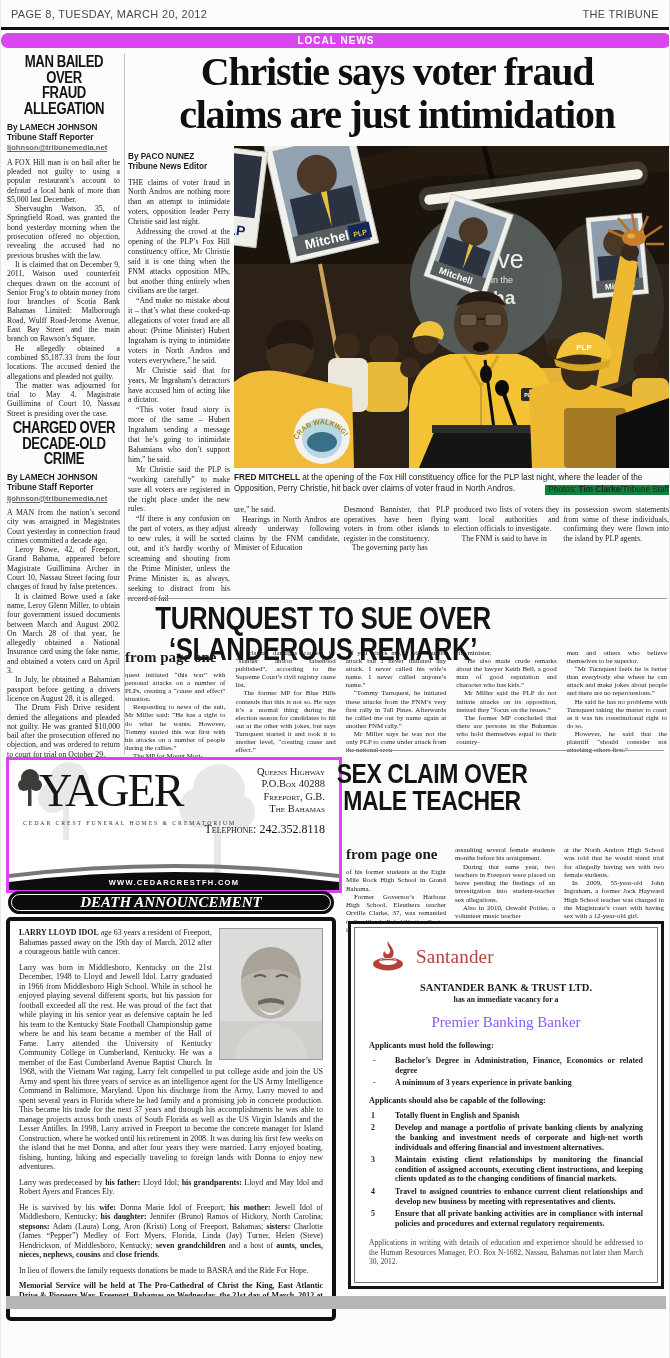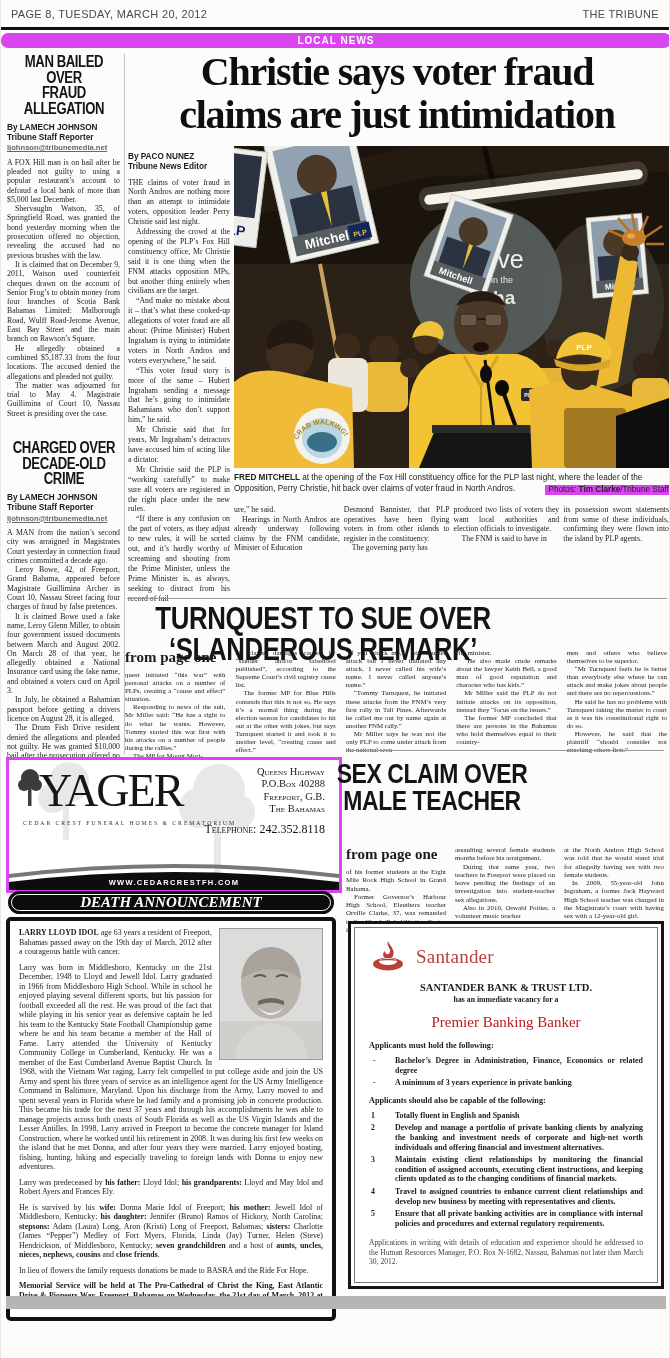--- a/index.html
+++ b/index.html
@@ -23,21 +23,21 @@
   .byline .email{font-weight:700;font-size:7.6px;color:#666;text-decoration:underline;}
   .leftcol{left:6px;top:54px;width:113px;}
   .leftcol .bt{font-size:7.8px;line-height:9.3px;}
   .vrule{left:123px;top:54px;width:1px;height:700px;background:#c2c2c2;}
   .mainhead{left:126px;top:50px;width:540px;font:700 40px/1.08 "Liberation Serif",serif;
             letter-spacing:-1.2px;text-align:center;white-space:pre-line;color:#0f0f0f;}
   .mcol1{left:127px;top:146px;width:102px;}
   .mcol1 .bt{font-size:7.8px;line-height:9.9px;}
   .caption{left:233px;top:473px;width:435px;font:8.2px/1.28 "Liberation Sans",sans-serif;color:#222;}
   .caption .lead{font-weight:700;}
-  .caption .credit{position:absolute;right:0;bottom:-1px;background:#d946ef;padding-left:4px;}
+  .caption .credit{position:absolute;right:0;bottom:-1px;background:#15803d;padding-left:4px;}
   .caption .credit b{font-weight:700;}
   .storycols{left:233px;top:505px;width:435px;display:flex;gap:4px;}
   .storycols .col{flex:1;font-size:7.8px;line-height:9.6px;}
   .hrule1{left:126px;top:598px;width:540px;height:1px;background:#9a9a9a;}
   .tqhead{left:122px;top:603px;width:546px;font-size:31.5px;}
   .tqcols{left:124px;top:649px;width:542px;display:flex;gap:10px;}
   .tqcols .col{flex:1;font-size:6.9px;line-height:8.1px;}
   .fromlbl{font:700 15px/1 "Liberation Serif",serif;margin:1px 0 6px 0;text-indent:0 !important;}
   .hrule2{left:345px;top:750px;width:318px;height:1px;background:#9a9a9a;}
   
@@ -69,21 +69,21 @@
   .sexcols .col{flex:1;font-size:6.9px;line-height:8.3px;}
   
   .sant{left:347px;top:921px;width:316px;height:368px;border:3px solid #141414;background:#fff;
         box-sizing:border-box;padding:3px;}
   .sant-inner{border:1px solid #777;height:100%;box-sizing:border-box;padding:8px 14px;
         font-family:"Liberation Serif",serif;}
   .sant-logo{display:flex;align-items:center;gap:11px;margin:4px 0 10px 2px;}
   .sant-word{font:400 19px/1 "Liberation Serif",serif;color:#b5413a;letter-spacing:.2px;}
   .sant-co{text-align:center;font-weight:700;font-size:10.5px;margin-top:4px;}
   .sant-vac{text-align:center;font-weight:700;font-size:7.8px;margin-top:2px;}
-  .sant-pos{text-align:center;font-size:15px;margin:10px 0 10px 0;color:#b91c1c;}
+  .sant-pos{text-align:center;font-size:15px;margin:10px 0 10px 0;color:#8b5cf6;}
   .sant-lbl{font-weight:700;font-size:8.2px;margin:8px 0 6px 0;}
   .dash-list .li,.num-list .li{position:relative;padding-left:26px;font-weight:700;font-size:7.9px;
         line-height:9.6px;margin-bottom:3px;text-align:justify;}
   .dash-list .li::before{content:"-";position:absolute;left:4px;font-weight:400;}
   .num-list{counter-reset:n;}
   .num-list .li{counter-increment:n;}
   .num-list .li::before{content:counter(n);position:absolute;left:2px;font-weight:700;}
   .sant-close{font-size:7.6px;line-height:9.4px;color:#444;margin-top:10px;text-align:justify;}
   .graybar{left:5px;top:1296px;width:660px;height:13px;background:#b5b5b3;}
 </style>
@@ -109,21 +109,21 @@
         <div class="email">ljohnson@tribunemedia.net</div>
       </div>
       <div class="bt">
           <p>A FOX Hill man is on bail after he pleaded not guilty to using a popular restaurant’s account to defraud a local bank of more than $5,000 last December.</p>
           <p>Shervaughn Watson, 35, of Springfield Road, was granted the bond yesterday morning when the prosecution offered no objection, revealing the accused had no previous brushes with the law.</p>
           <p>It is claimed that on December 9, 2011, Watson used counterfeit cheques drawn on the account of Senior Frog’s to obtain money from four branches of Scotia Bank Bahamas Limited: Malborough Road, Wulff Road-Jerome Avenue, East Bay Street and the main branch on Rawson’s Square.</p>
           <p>He allegedly obtained a combined $5,187.33 from the four locations. The accused denied the allegations and pleaded not guilty.</p>
           <p>The matter was adjourned for trial to May 4. Magistrate Guillimina of Court 10, Nassau Street is presiding over the case.</p>
         </div>
     </div>
-    <div style="margin-top:22px">
+    <div style="margin-top:2px">
       <div class="cond" style="font-size:16px">CHARGED OVER
 DECADE-OLD CRIME</div>
       <div class="byline">
         <div>By LAMECH JOHNSON</div>
         <div>Tribune Staff Reporter</div>
         <div class="email">ljohnson@tribunemedia.net</div>
       </div>
       <div class="bt">
           <p>A MAN from the nation’s second city was arraigned in Magistrates Court yesterday in connection fraud crimes committed a decade ago.</p>
           <p>Leroy Bowe, 42, of Freeport, Grand Bahama, appeared before Magistrate Guillimina Archer in Court 10, Nassau Street facing four charges of fraud by false pretences.</p>
@@ -139,22 +139,22 @@
 claims are just intimidation</div>
   <div class="abs mcol1">
     <div class="byline">
       <div>By PACO NUNEZ</div>
       <div>Tribune News Editor</div>
     </div>
     <div class="bt">
         <p>THE claims of voter fraud in North Andros are nothing more than an attempt to intimidate voters, opposition leader Perry Christie said last night.</p>
         <p>Addressing the crowd at the opening of the PLP’s Fox Hill constituency office, Mr Christie said it is one thing when the FNM attacks opposition MPs, but another thing entirely when civilians are the target.</p>
         <p>“And make no mistake about it – that’s what these cooked-up allegations of voter fraud are all about: (Prime Minister) Hubert Ingraham is trying to intimidate voters in North Andros and voters everywhere,” he said.</p>
+        <p>Mr Christie said that for years, Mr Ingraham’s detractors have accused him of acting like a dictator.</p>
         <p>“This voter fraud story is more of the same – Hubert Ingraham sending a message that he’s going to intimidate Bahamians who don’t support him,” he said.</p>
-        <p>Mr Christie said that for years, Mr Ingraham’s detractors have accused him of acting like a dictator.</p>
         <p>Mr Christie said the PLP is “working carefully” to make sure all voters are registered in the right place under the new rules.</p>
         <p>“If there is any confusion on the part of voters, as they adjust to new rules, it will be sorted out, and it’s hardly worthy of screaming and shouting from the Prime Minister, unless the Prime Minister is, as always, seeking to distract from his record of fail-</p>
       </div>
   </div>
 
   <div class="abs" style="left:233px;top:146px;width:435px;height:322px">
     <svg width="435" height="322" viewBox="0 0 435 322">
       <rect width="435" height="322" fill="#2b2117"></rect>
       <rect width="435" height="118" fill="#1b140d"></rect>
       <path d="M0,40 L180,0 L435,0 L435,26 L200,30 L0,74 Z" fill="#241a10"></path>

